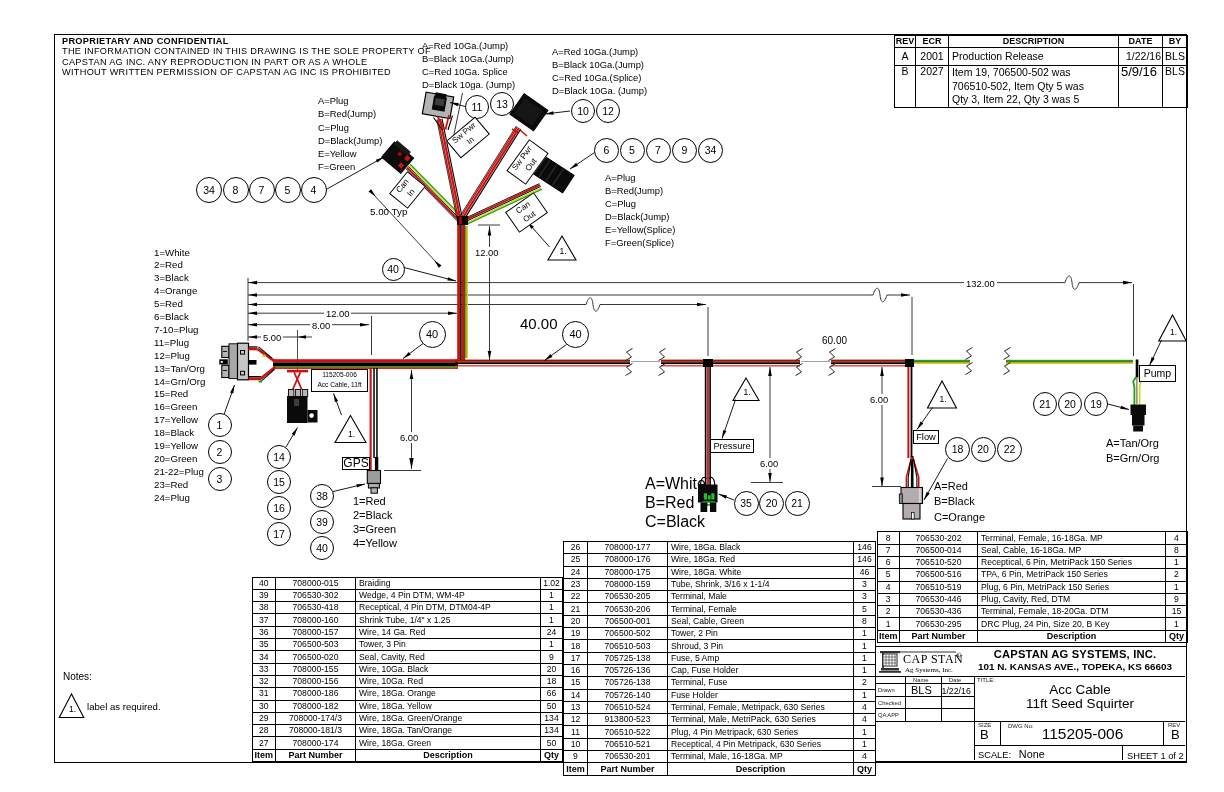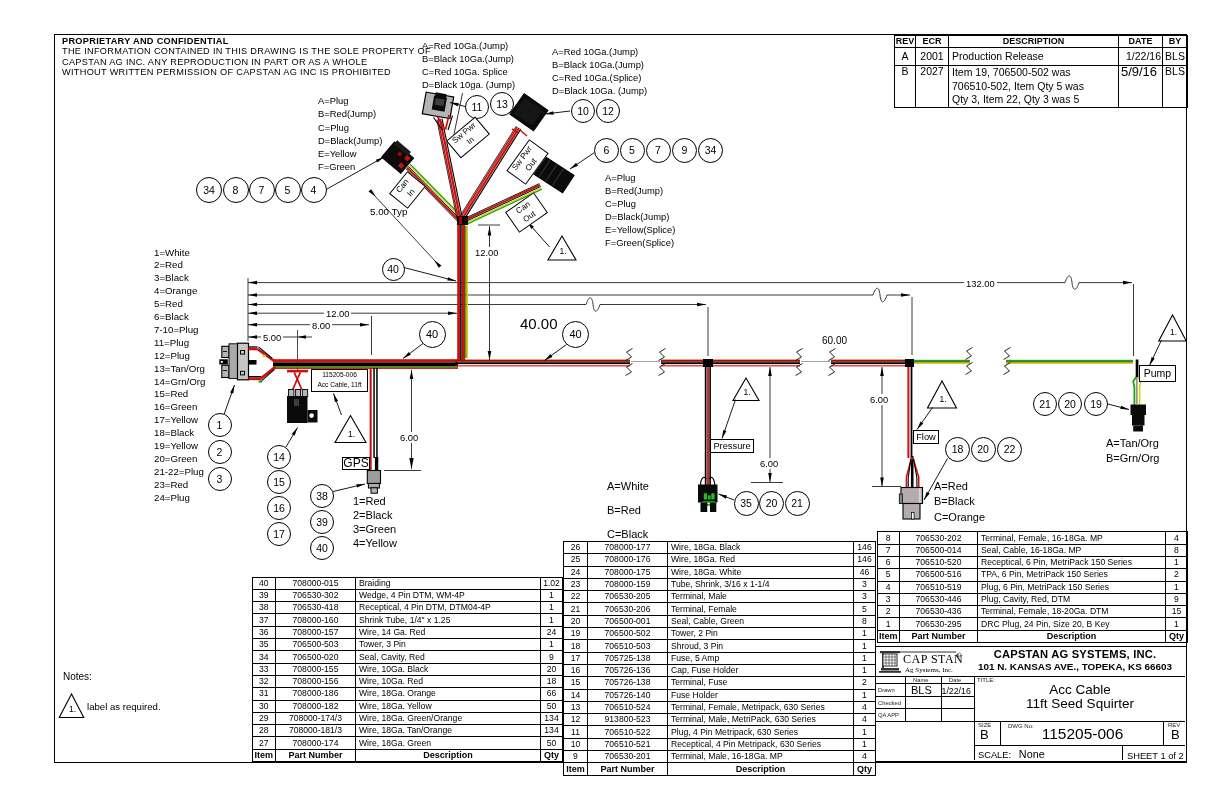--- a/index.html
+++ b/index.html
@@ -65,21 +65,21 @@
 <div class="tx" style="left:318px;top:94px;font-size:9.4px;line-height:13.3px;">A=Plug<br>B=Red(Jump)<br>C=Plug<br>D=Black(Jump)<br>E=Yellow<br>F=Green</div>
 
 <div class="tx" style="left:422px;top:40px;font-size:9.4px;line-height:12.9px;">A=Red 10Ga.(Jump)<br>B=Black 10Ga.(Jump)<br>C=Red 10Ga. Splice<br>D=Black 10ga. (Jump)</div>
 
 <div class="tx" style="left:552px;top:46px;font-size:9.4px;line-height:12.9px;">A=Red 10Ga.(Jump)<br>B=Black 10Ga.(Jump)<br>C=Red 10Ga.(Splice)<br>D=Black 10Ga. (Jump)</div>
 
 <div class="tx" style="left:605px;top:171px;font-size:9.4px;line-height:13.1px;">A=Plug<br>B=Red(Jump)<br>C=Plug<br>D=Black(Jump)<br>E=Yellow(Splice)<br>F=Green(Splice)</div>
 
 <div class="tx" style="left:353px;top:494px;font-size:11px;line-height:14px;">1=Red<br>2=Black<br>3=Green<br>4=Yellow</div>
 
-<div class="tx" style="left:607px;top:474px;font-size:11px;line-height:24px;">A=White<br>B=Red<br>C=Black</div>
+<div class="tx" style="left:645px;top:474px;font-size:16px;line-height:19px;">A=White<br>B=Red<br>C=Black</div>
 
 <div class="tx" style="left:934px;top:479px;font-size:11px;line-height:15.4px;">A=Red<br>B=Black<br>C=Orange</div>
 
 <div class="tx" style="left:1106px;top:436px;font-size:11px;line-height:15px;">A=Tan/Org<br>B=Grn/Org</div>
 
 <div class="tx" style="left:63px;top:671px;font-size:10px;">Notes:</div>
 
 <div class="tx" style="left:87px;top:701px;font-size:9.6px;">label as required.</div>
 <svg class="abs" style="left:0;top:0" width="1224" height="792" viewBox="0 0 1224 792">
 

